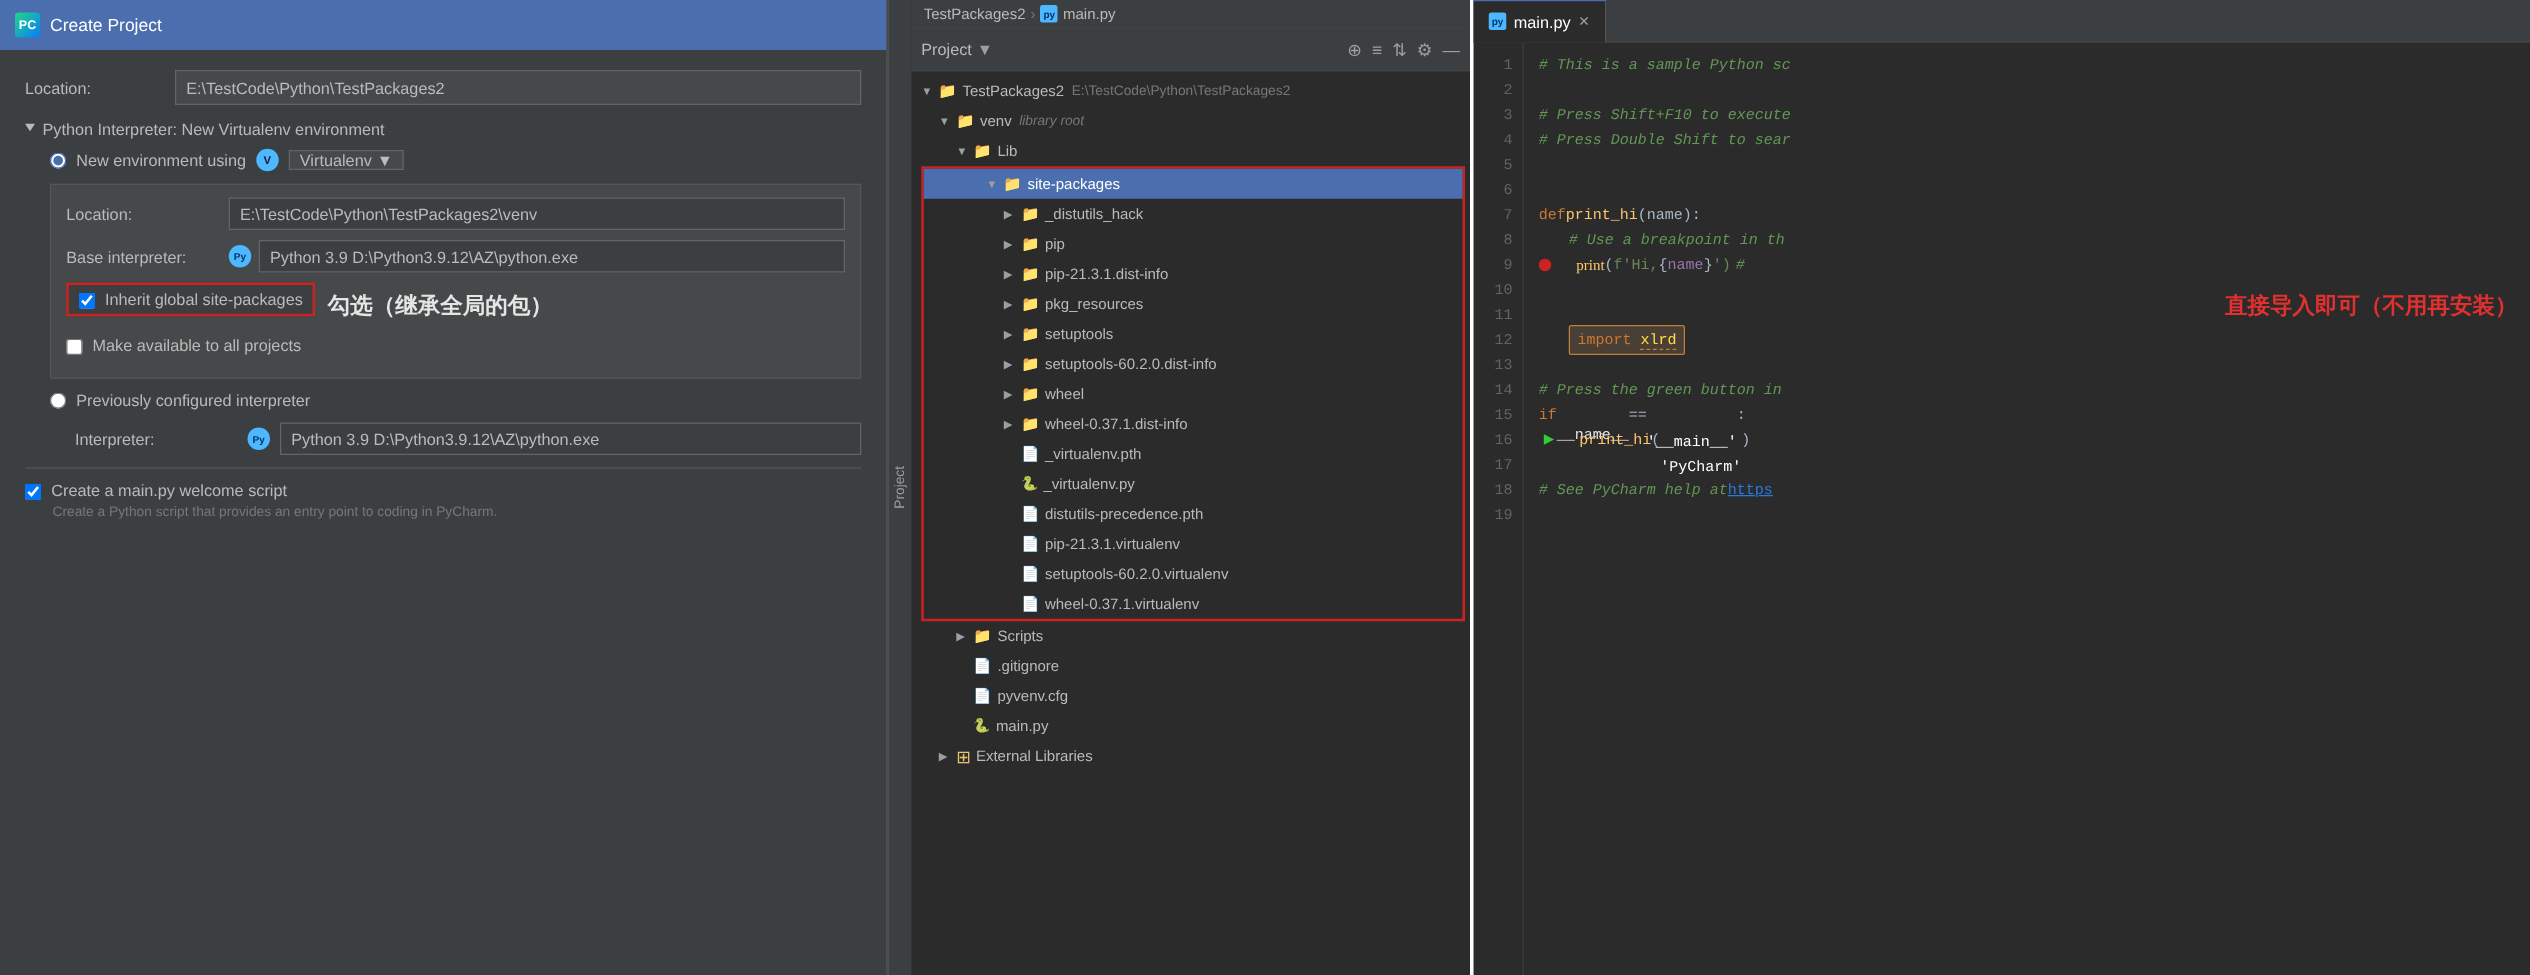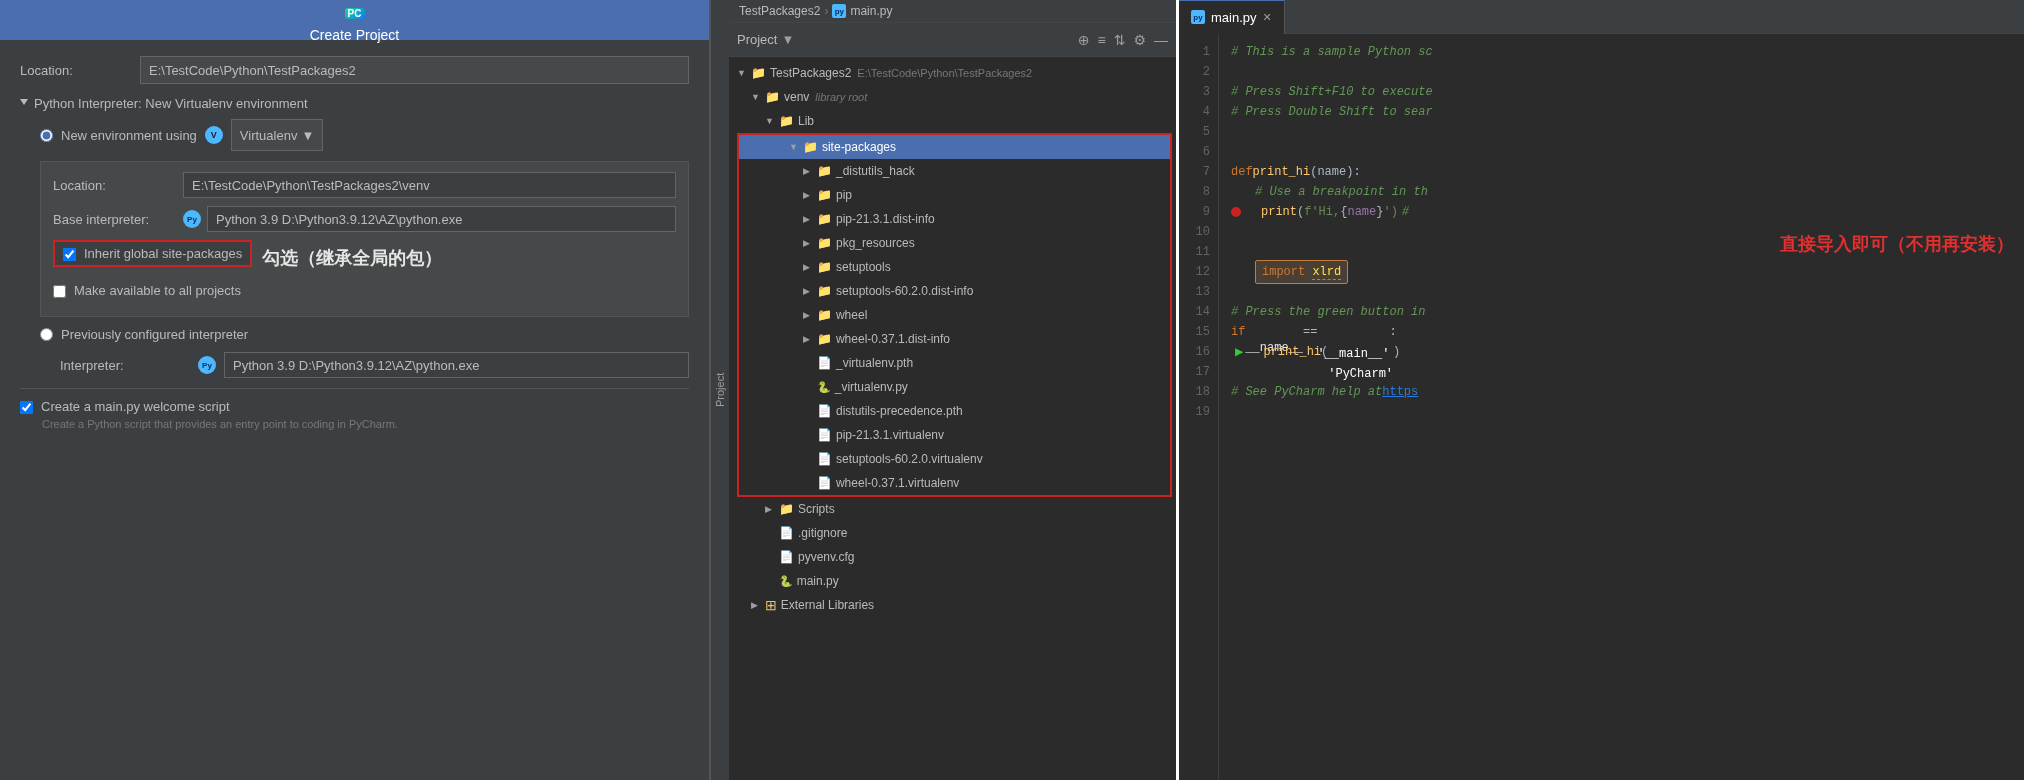--- a/index.html
+++ b/index.html
@@ -23,21 +23,20 @@
       flex-direction: column;
     }
 
     .dialog-title-bar {
       background: #4b6eaf;
       display: flex;
       align-items: center;
       padding: 8px 12px;
       gap: 8px;
       height: 40px;
-      flex-direction: column;
     }
 
     .pycharm-icon {
       width: 20px;
       height: 20px;
       background: linear-gradient(135deg, #21d789, #087cfa);
       border-radius: 3px;
       display: flex;
       align-items: center;
       justify-content: center;
@@ -145,21 +144,21 @@
 
     .dropdown-btn {
       background: #45494a;
       border: 1px solid #646464;
       color: #bbbbbb;
       padding: 3px 8px;
       display: flex;
       align-items: center;
       gap: 4px;
       cursor: pointer;
-      height: 32px;
+      height: 16px;
     }
 
     .inner-form {
       background: #45494a;
       border: 1px solid #555;
       padding: 10px 12px;
       margin-bottom: 10px;
     }
 
     .inner-row {
@@ -423,21 +422,21 @@
     .kw-def { color: #cc7832; }
     .kw-name { color: #ffc66d; }
     .kw-param { color: #a9b7c6; }
     .kw-string { color: #ffffff; margin-top: 44px; }
     .kw-comment { color: #629755; font-style: italic; }
     .kw-import { color: #cc7832; }
     .kw-if { color: #cc7832; }
     .kw-func-call { color: #ffc66d; }
     .kw-link { color: #287bde; text-decoration: underline; }
     .kw-special { color: #e5e5e5; margin-top: 32px; }
-    .kw-print { color: #ffc66d; }
+    .kw-print { color: #ffc66d; font-family: Liberation Serif, serif; }
     .kw-fstring { color: #6a8759; }
     .kw-var { color: #9876aa; }
 
     .red-dot {
       width: 10px;
       height: 10px;
       background: #cc2222;
       border-radius: 50%;
       display: inline-block;
       margin-right: 4px;

